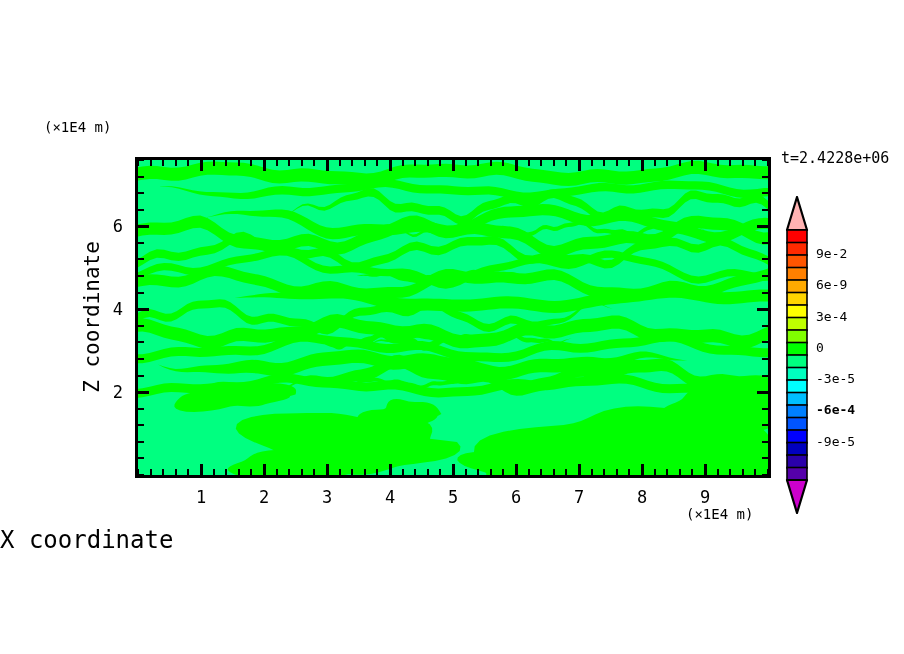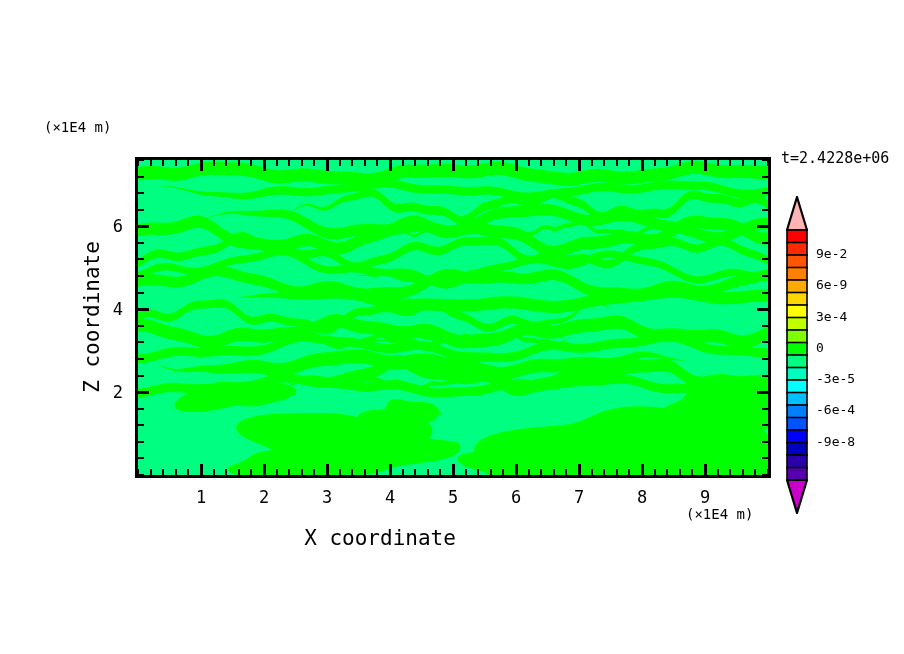--- a/index.html
+++ b/index.html
@@ -9,22 +9,22 @@
   #stage{position:absolute;left:0;top:0;width:904px;height:654px;}
 
   .title{position:absolute;left:0;top:88px;width:904px;text-align:center;
          font-size:23px;letter-spacing:0.5px;white-space:pre;}
 
   .unit-tl{position:absolute;left:44px;top:119px;font-size:14px;white-space:pre;}
   .unit-br{position:absolute;left:686px;top:506px;font-size:14px;white-space:pre;}
 
   .tstamp{position:absolute;left:781px;top:149px;font-size:15px;white-space:pre;}
 
-  .xtitle{position:absolute;left:0;top:526px;width:760px;text-align:center;
-          font-size:21px;white-space:pre;}
+  .xtitle{position:absolute;left:0;top:526px;width:760px;text-align:left;
+          font-size:24px;white-space:pre;}
   .ytitle{position:absolute;left:-18px;top:305px;width:220px;text-align:center;
           font-size:21px;white-space:pre;
           transform:rotate(-90deg);transform-origin:50% 50%;}
 
   
   #plot{position:absolute;left:135px;top:157px;width:630px;height:315px;
         border:3px solid #000;box-sizing:content-box;background:#00ff80;overflow:hidden;}
   #fieldsvg{position:absolute;left:0;top:0;width:630px;height:315px;display:block;}
 
   
@@ -275,17 +275,17 @@
         <rect x="3" y="271.50" width="20" height="12.90" fill="#5500aa" stroke="#000" stroke-width="1.6"></rect>
         <path d="M3,284 L23,284 L13,317 Z" fill="#cc00cc" stroke="#000" stroke-width="2.2" stroke-linejoin="round"></path>
       </svg>
   </div>
   <div id="cblabels">
       <div class="cblab" style="top: 246px;">9e-2</div>
       <div class="cblab" style="top: 277.25px;">6e-9</div>
       <div class="cblab" style="top: 308.5px;">3e-4</div>
       <div class="cblab" style="top: 339.75px;">0</div>
       <div class="cblab" style="top: 371px;">-3e-5</div>
-      <div class="cblab" style="top: 402.25px;">-6e-4</div>
-      <div class="cblab" style="top: 433.5px;">-9e-8</div>
+      <div class="cblab" style="top: 402.25px; font-weight: bold;">-6e-4</div>
+      <div class="cblab" style="top: 433.5px;">-9e-5</div>
     </div>
 
 </div>
 
 </body></html>

